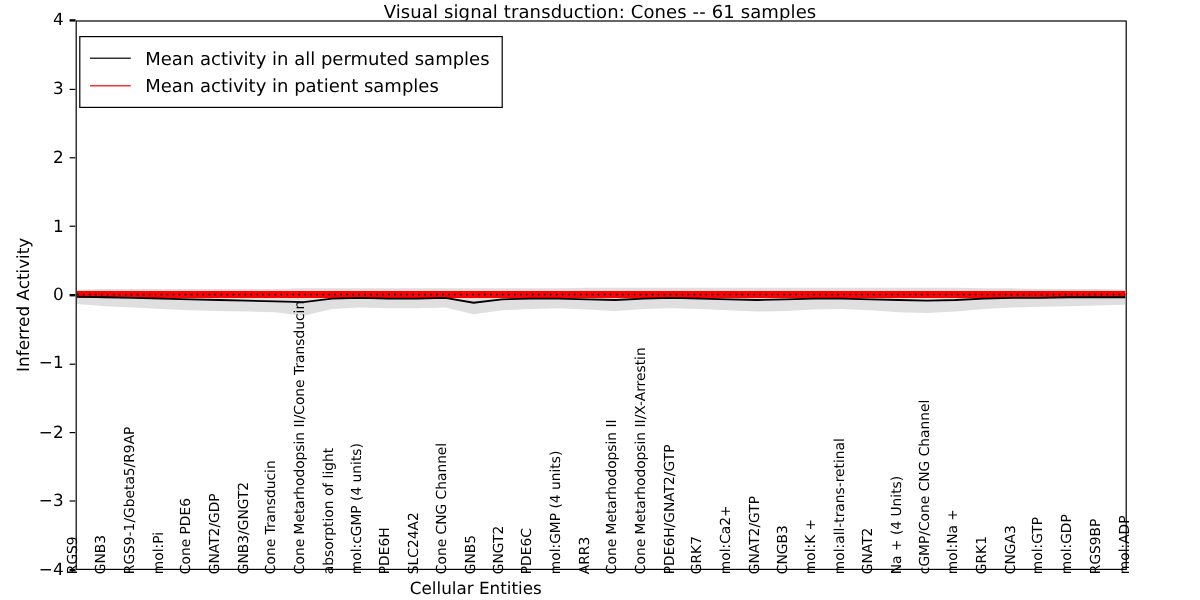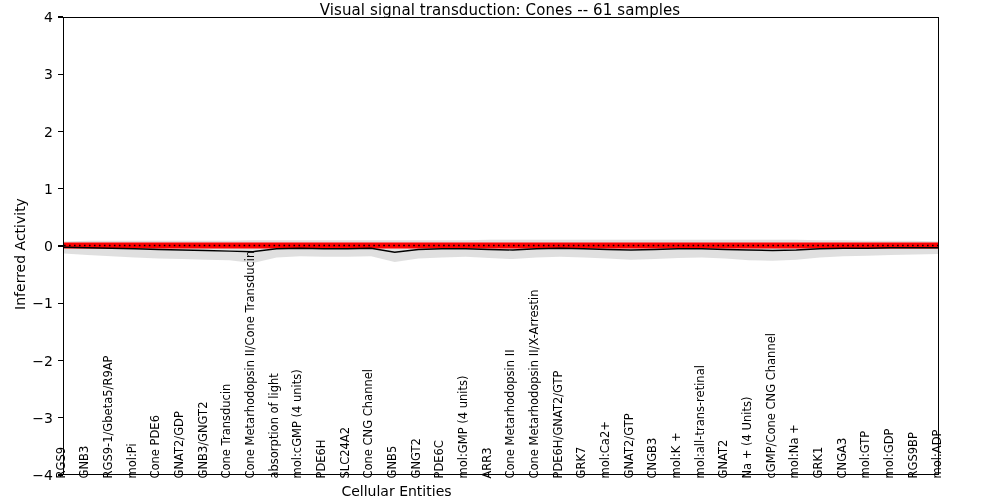--- a/index.html
+++ b/index.html
@@ -137,14 +137,24 @@
       <div style="left: 800.446px; bottom: 22px;">mol:Na +</div>
       <div style="left: 824.122px; bottom: 22px;">GRK1</div>
       <div style="left: 847.797px; bottom: 22px;">CNGA3</div>
       <div style="left: 871.473px; bottom: 22px;">mol:GTP</div>
       <div style="left: 895.149px; bottom: 22px;">mol:GDP</div>
       <div style="left: 918.824px; bottom: 22px;">RGS9BP</div>
       <div style="left: 942.5px; bottom: 22px;">mol:ADP</div>
     </div>
   <div id="xlabel">Cellular Entities</div>
 
+  <div id="legend">
+    <div class="legend-row">
+      <span class="legend-swatch"></span>
+      <span class="legend-text">Mean activity in all permuted samples</span>
+    </div>
+    <div class="legend-row">
+      <span class="legend-swatch red"></span>
+      <span class="legend-text">Mean activity in patient samples</span>
+    </div>
+  </div>
 
 </div>
 
 </body></html>

